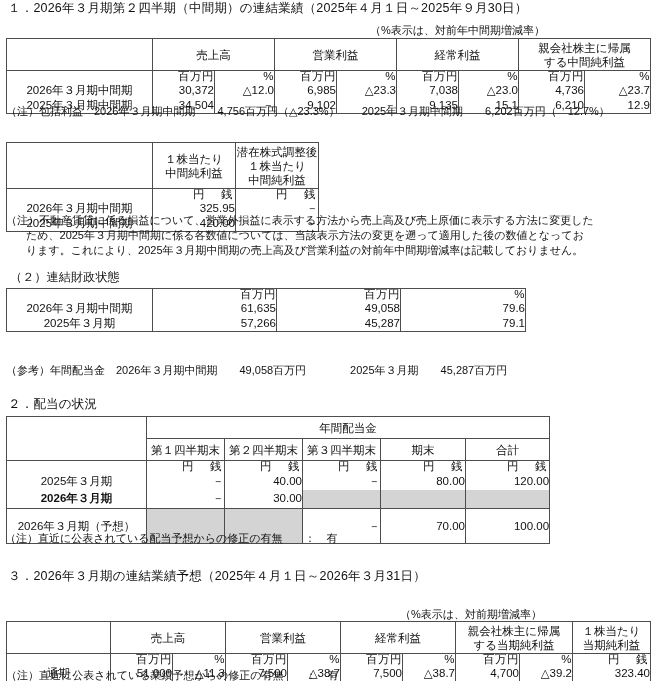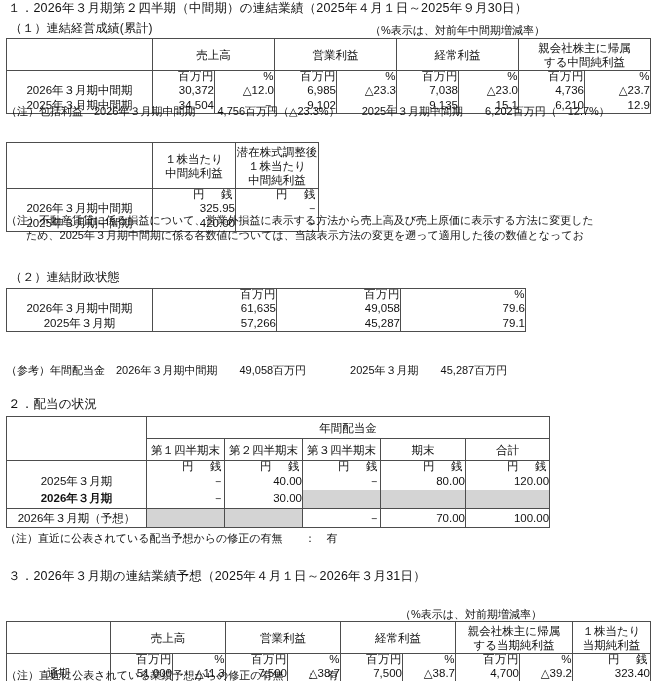--- a/index.html
+++ b/index.html
@@ -124,21 +124,20 @@
   
   .abs { position: absolute; }
 </style>
 </head>
 <body>
 
 <div class="page">
 
   <div class="abs sec-title" style="left:8px; top:0;text-align:right;">１．2026年３月期第２四半期（中間期）の連結業績（2025年４月１日～2025年９月30日）</div>
 
-  <div class="abs sub-title" style="left:10px; top:21px;">（１）連結経営成績(累計)</div>
 
   <div class="abs pct-note" style="left:370px; top:23px; width:280px;">（%表示は、対前年中間期増減率）</div>
 
   <table class="fin abs" style="left:6px; top:38px; width:644px;">
     <colgroup>
       <col style="width:146px">
       <col style="width:62px">
         <col style="width:60px">
       <col style="width:62px">
         <col style="width:60px">
@@ -233,20 +232,21 @@
         <td class="rowlabel noborder-t">2025年３月期中間期</td>
         <td class="num noborder-t">420.00</td>
         <td class="num noborder-t">－</td>
       </tr>
     </tbody>
   </table>
 
   <div class="abs note-block" style="left:6px; top:213px; width:646px;">
     <div class="nline">（注）不動産賃貸に係る損益について、営業外損益に表示する方法から売上高及び売上原価に表示する方法に変更した</div>
     <div class="nline ind">ため、2025年３月期中間期に係る各数値については、当該表示方法の変更を遡って適用した後の数値となってお</div>
+    <div class="nline ind">ります。これにより、2025年３月期中間期の売上高及び営業利益の対前年中間期増減率は記載しておりません。</div>
   </div>
 
   <div class="abs sub-title" style="left:10px; top:270px;">（２）連結財政状態</div>
 
   <table class="fin abs" style="left:6px; top:288px; width:519px;">
     <colgroup>
       <col style="width:146px">
       <col style="width:124px">
       <col style="width:124px">
       <col style="width:125px">
@@ -316,21 +316,21 @@
       </tr>
       <tr>
         <td class="rowlabel noborder-t" style="height:19px;font-weight:bold;">2026年３月期</td>
         <td class="num noborder-t">－</td>
         <td class="num noborder-t">30.00</td>
         <td class="num noborder-t shaded"></td>
         <td class="num noborder-t shaded"></td>
         <td class="num noborder-t shaded"></td>
       </tr>
       <tr>
-        <td class="rowlabel" style="height:19px;">2026年３月期（予想）</td>
+        <td class="rowlabel" style="height:35px;">2026年３月期（予想）</td>
         <td class="num shaded"></td>
         <td class="num shaded"></td>
         <td class="num">－</td>
         <td class="num">70.00</td>
         <td class="num">100.00</td>
       </tr>
     </tbody>
   </table>
 
   <div class="abs note" style="left:5px; top:531px;">（注）直近に公表されている配当予想からの修正の有無　　：　有</div>

